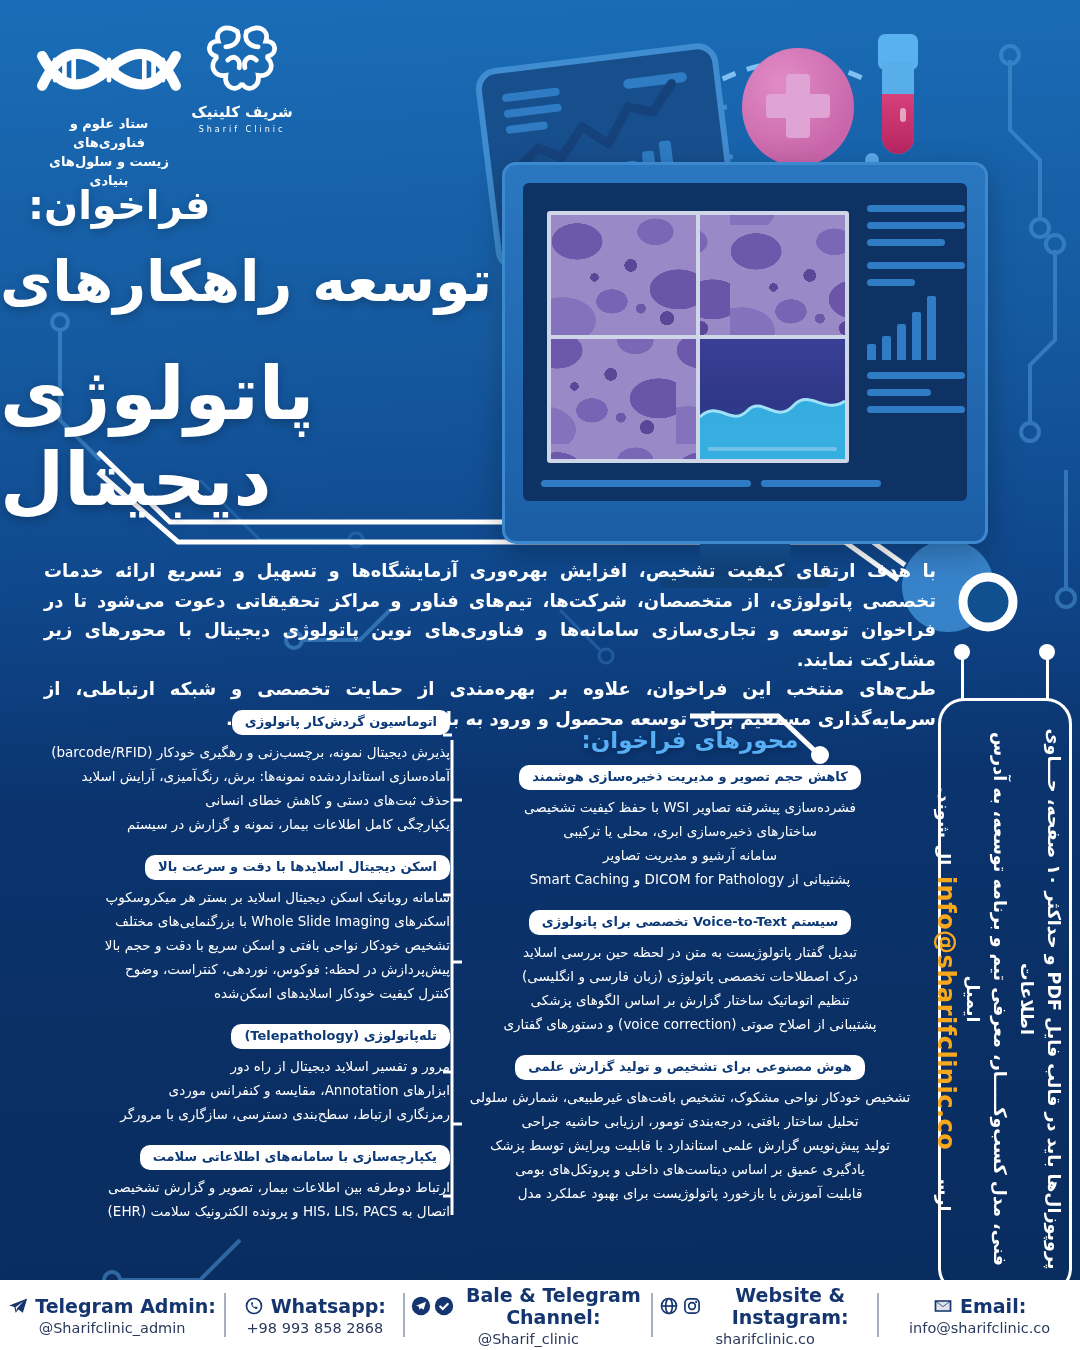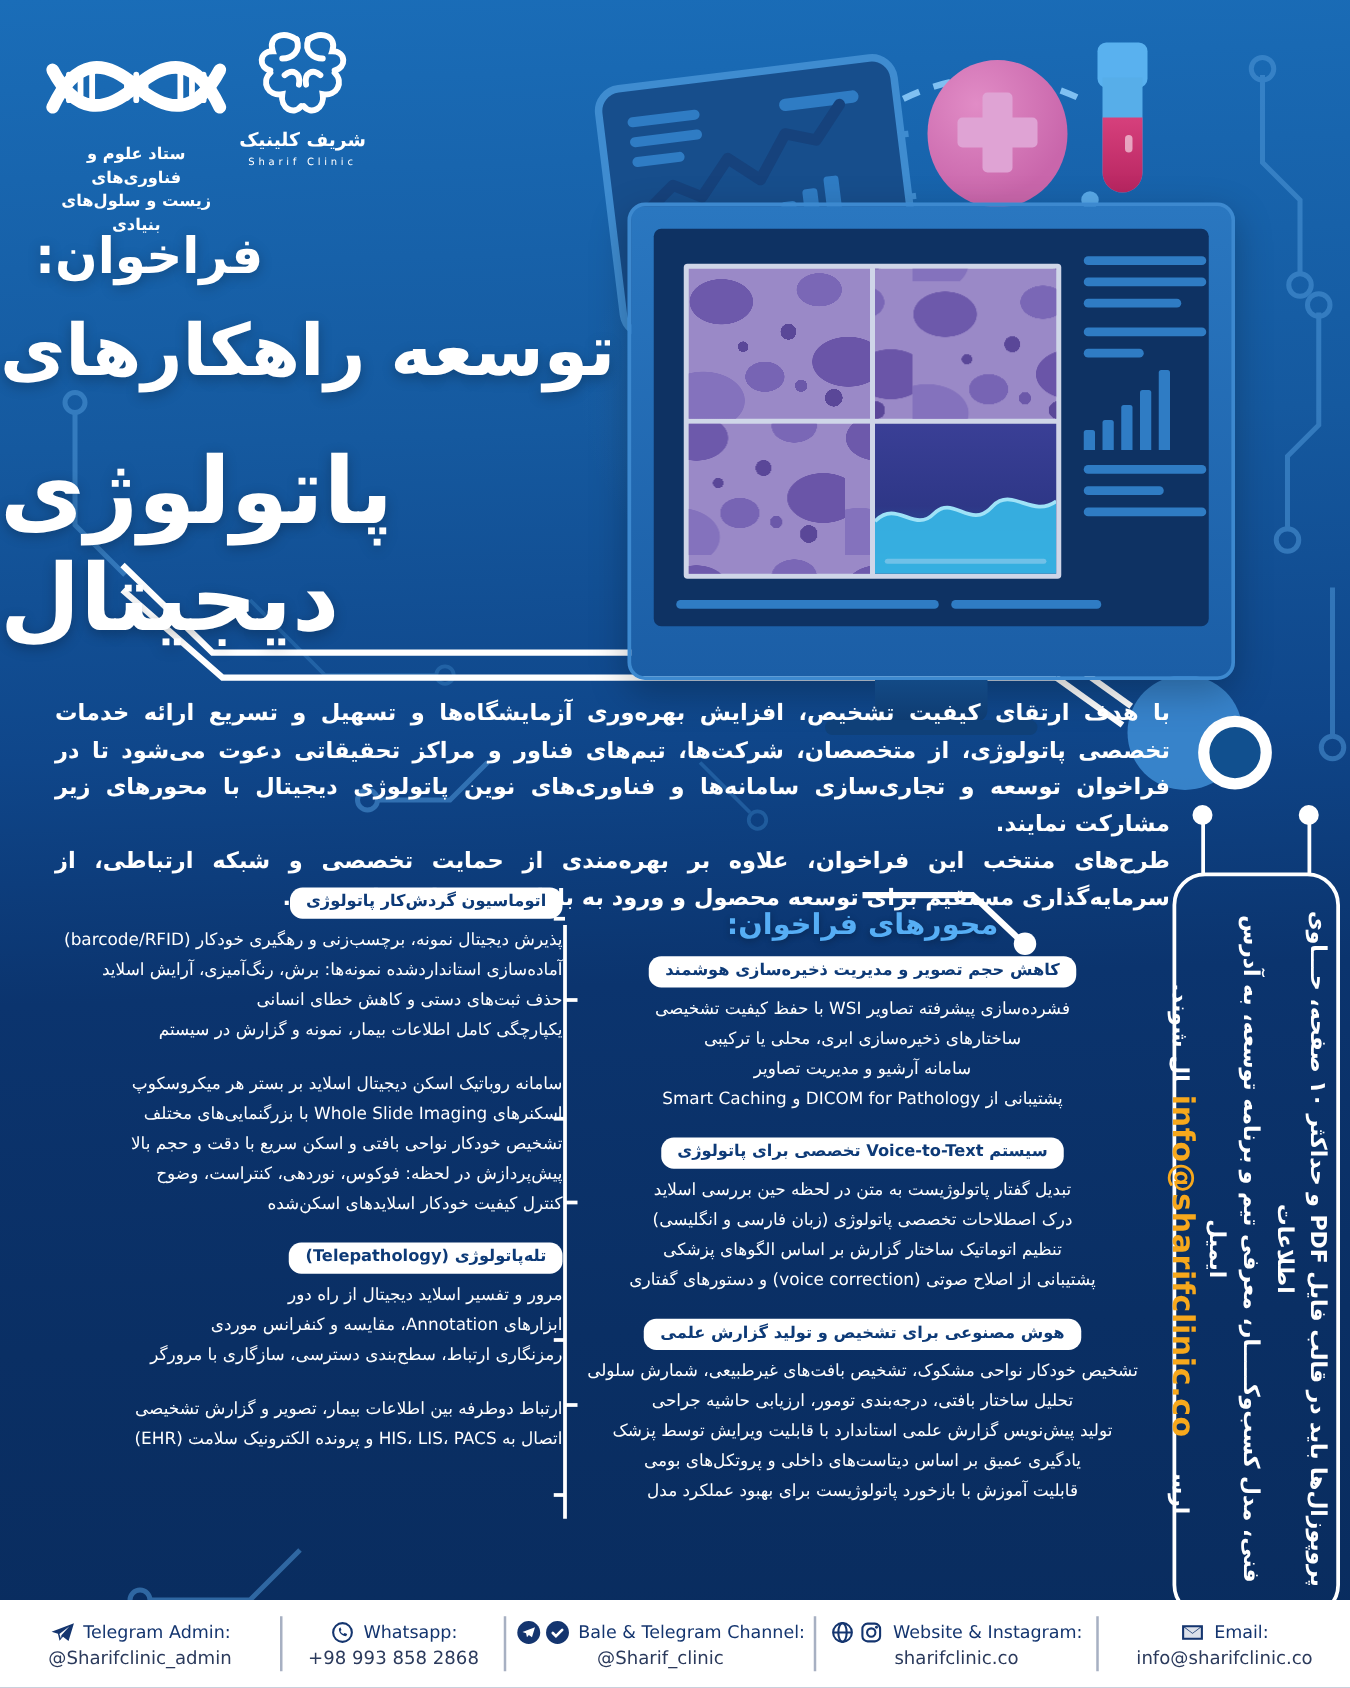--- a/index.html
+++ b/index.html
@@ -93,21 +93,21 @@
   .siderot .l{font-size:17.5px;font-weight:600;line-height:27px;}
   .siderot .email{color:var(--email-orange);font-size:24px;font-weight:800;letter-spacing:.5px;padding:0 4px;}
   .stem{position:absolute;width:3px;background:#fff;}
   .stemdot{position:absolute;width:16px;height:16px;border-radius:50%;background:#fff;}
 
   
   .footer{position:absolute;left:0;bottom:0;width:1080px;height:70px;background:#fff;display:flex;align-items:center;}
   .fcell{flex:1;text-align:center;padding:4px 6px;}
   .fcell.w1{flex:1.18}.fcell.w2{flex:.92}.fcell.w3{flex:1.3}.fcell.w4{flex:1.18}.fcell.w5{flex:1.05}
   .flabel{display:flex;align-items:center;justify-content:center;gap:7px;color:var(--footer-navy);
-    font-weight:normal;font-size:14px;}
+    font-weight:bold;font-size:19px;}
   .fvalue{color:var(--footer-text);font-size:14.5px;margin-top:3px;}
   .fdiv{width:2px;height:44px;background:#a7b0c2;}
   .ficon{flex:0 0 auto;display:flex;gap:3px;}
 
   .decor{pointer-events:none;}
 </style>
 </head>
 <body>
 
 <div class="poster">
@@ -302,37 +302,39 @@
     <section class="sec">
       <div class="pill"><span>اتوماسیون گردش‌کار پاتولوژی</span></div>
       <ul>
         <li>پذیرش دیجیتال نمونه، برچسب‌زنی و رهگیری خودکار (barcode/RFID)</li>
         <li>آماده‌سازی استانداردشده نمونه‌ها: برش، رنگ‌آمیزی، آرایش اسلاید</li>
         <li>حذف ثبت‌های دستی و کاهش خطای انسانی</li>
         <li>یکپارچگی کامل اطلاعات بیمار، نمونه و گزارش در سیستم</li>
       </ul>
     </section>
     <section class="sec">
+      <div class="pill"><span>اسکن دیجیتال اسلایدها با دقت و سرعت بالا</span></div>
       <ul>
         <li>سامانه روباتیک اسکن دیجیتال اسلاید بر بستر هر میکروسکوپ</li>
         <li>اسکنرهای Whole Slide Imaging با بزرگنمایی‌های مختلف</li>
         <li>تشخیص خودکار نواحی بافتی و اسکن سریع با دقت و حجم بالا</li>
         <li>پیش‌پردازش در لحظه: فوکوس، نوردهی، کنتراست، وضوح</li>
         <li>کنترل کیفیت خودکار اسلایدهای اسکن‌شده</li>
       </ul>
     </section>
     <section class="sec">
       <div class="pill"><span>تله‌پاتولوژی (Telepathology)</span></div>
       <ul>
         <li>مرور و تفسیر اسلاید دیجیتال از راه دور</li>
         <li>ابزارهای Annotation، مقایسه و کنفرانس موردی</li>
         <li>رمزنگاری ارتباط، سطح‌بندی دسترسی، سازگاری با مرورگر</li>
       </ul>
     </section>
     <section class="sec">
+      <div class="pill"><span>یکپارچه‌سازی با سامانه‌های اطلاعاتی سلامت</span></div>
       <ul>
         <li>ارتباط دوطرفه بین اطلاعات بیمار، تصویر و گزارش تشخیصی</li>
         <li>اتصال به HIS، LIS، PACS و پرونده الکترونیک سلامت (EHR)</li>
       </ul>
     </section>
   </div>
 
   <div class="abs right-col">
     <div class="axes-header">محورهای فراخوان:</div>
     <section class="sec">

